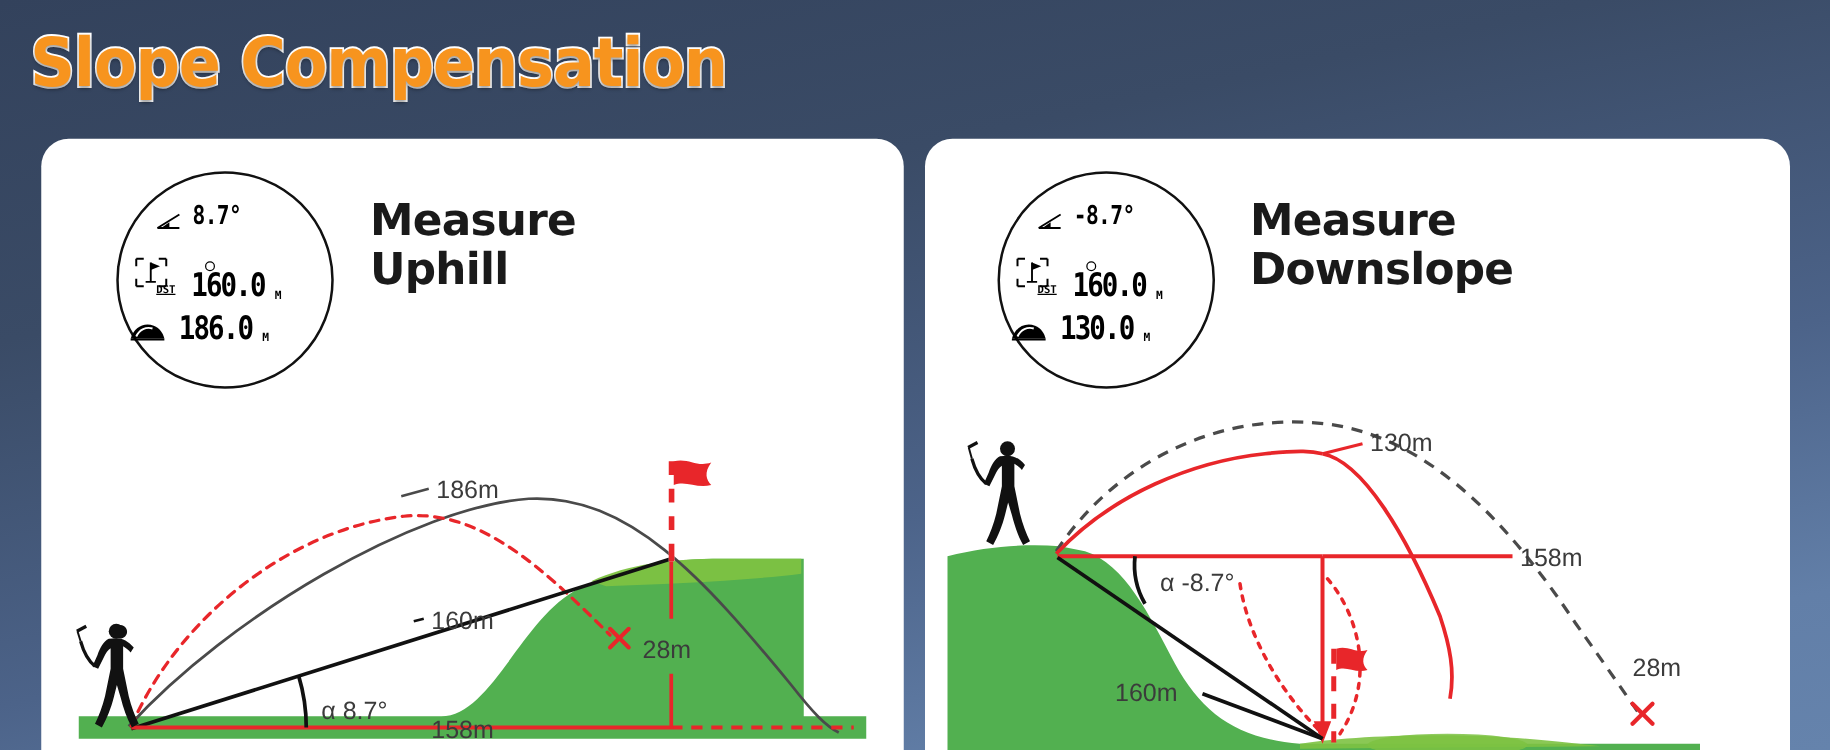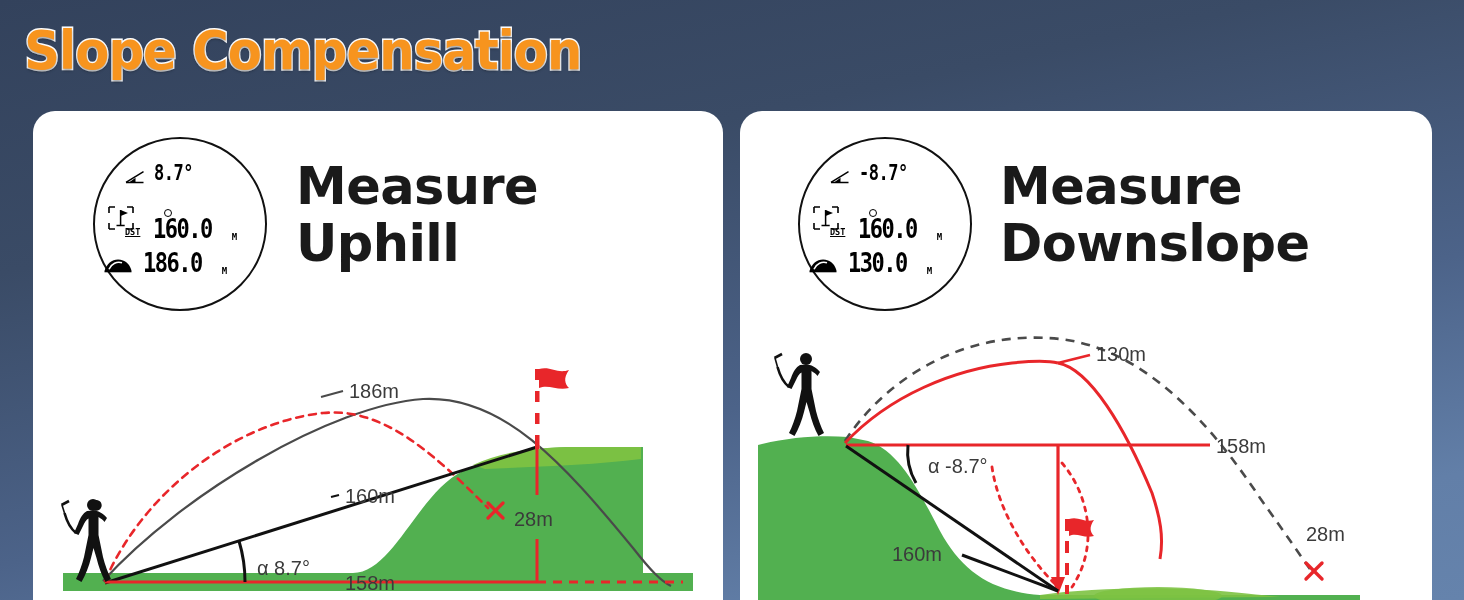--- a/index.html
+++ b/index.html
@@ -72,21 +72,21 @@
   .vf-reticle{
     position:absolute; left:69px; top:70px;
     width:8px; height:8px; border:1.6px solid #000; border-radius:50%;
   }
   .vf-dst-label{
     position:absolute; left:30px; top:88px;
     font-family:"DejaVu Sans Mono", monospace;
     font-size:8.5px; font-weight:bold; color:#000; letter-spacing:0px;text-decoration:underline;
   }
   .vf-big-row{
-    position:absolute; display:flex; align-items:flex-end; gap:20px;
+    position:absolute; display:flex; align-items:flex-end; gap:8px;
   }
   #vf-l-dst, #vf-r-dst { left:58px; top:82px; }
   #vf-l-slope, #vf-r-slope { left:48px; top:116px; }
   .vf-big{
     font-family:"DejaVu Sans Mono", monospace;
     font-weight:bold; font-size:22px; line-height:1; color:#000;
     letter-spacing:-1.5px;
     transform:scaleY(1.18); transform-origin:bottom left;
   }
   .vf-unit{
@@ -96,21 +96,21 @@
   }
   .vf-slope-icon{ position:absolute; left:8px; top:118px; width:30px; height:16px;}
 
   
   .panel-heading{
     position:absolute;
     font-family:"DejaVu Sans", sans-serif;
     font-weight:bold;
     color:#1a1a1a;
     line-height:1.12;
-    font-size:51px;
+    font-size:35px;
     letter-spacing:-0.6px;
     white-space:pre-line;
   }
   #head-left  { left:263px; top:47px; }
   #head-right { left:260px; top:47px; }
 
   
   .diagram{ position:absolute; left:0; bottom:0; }
 
   .lbl{

